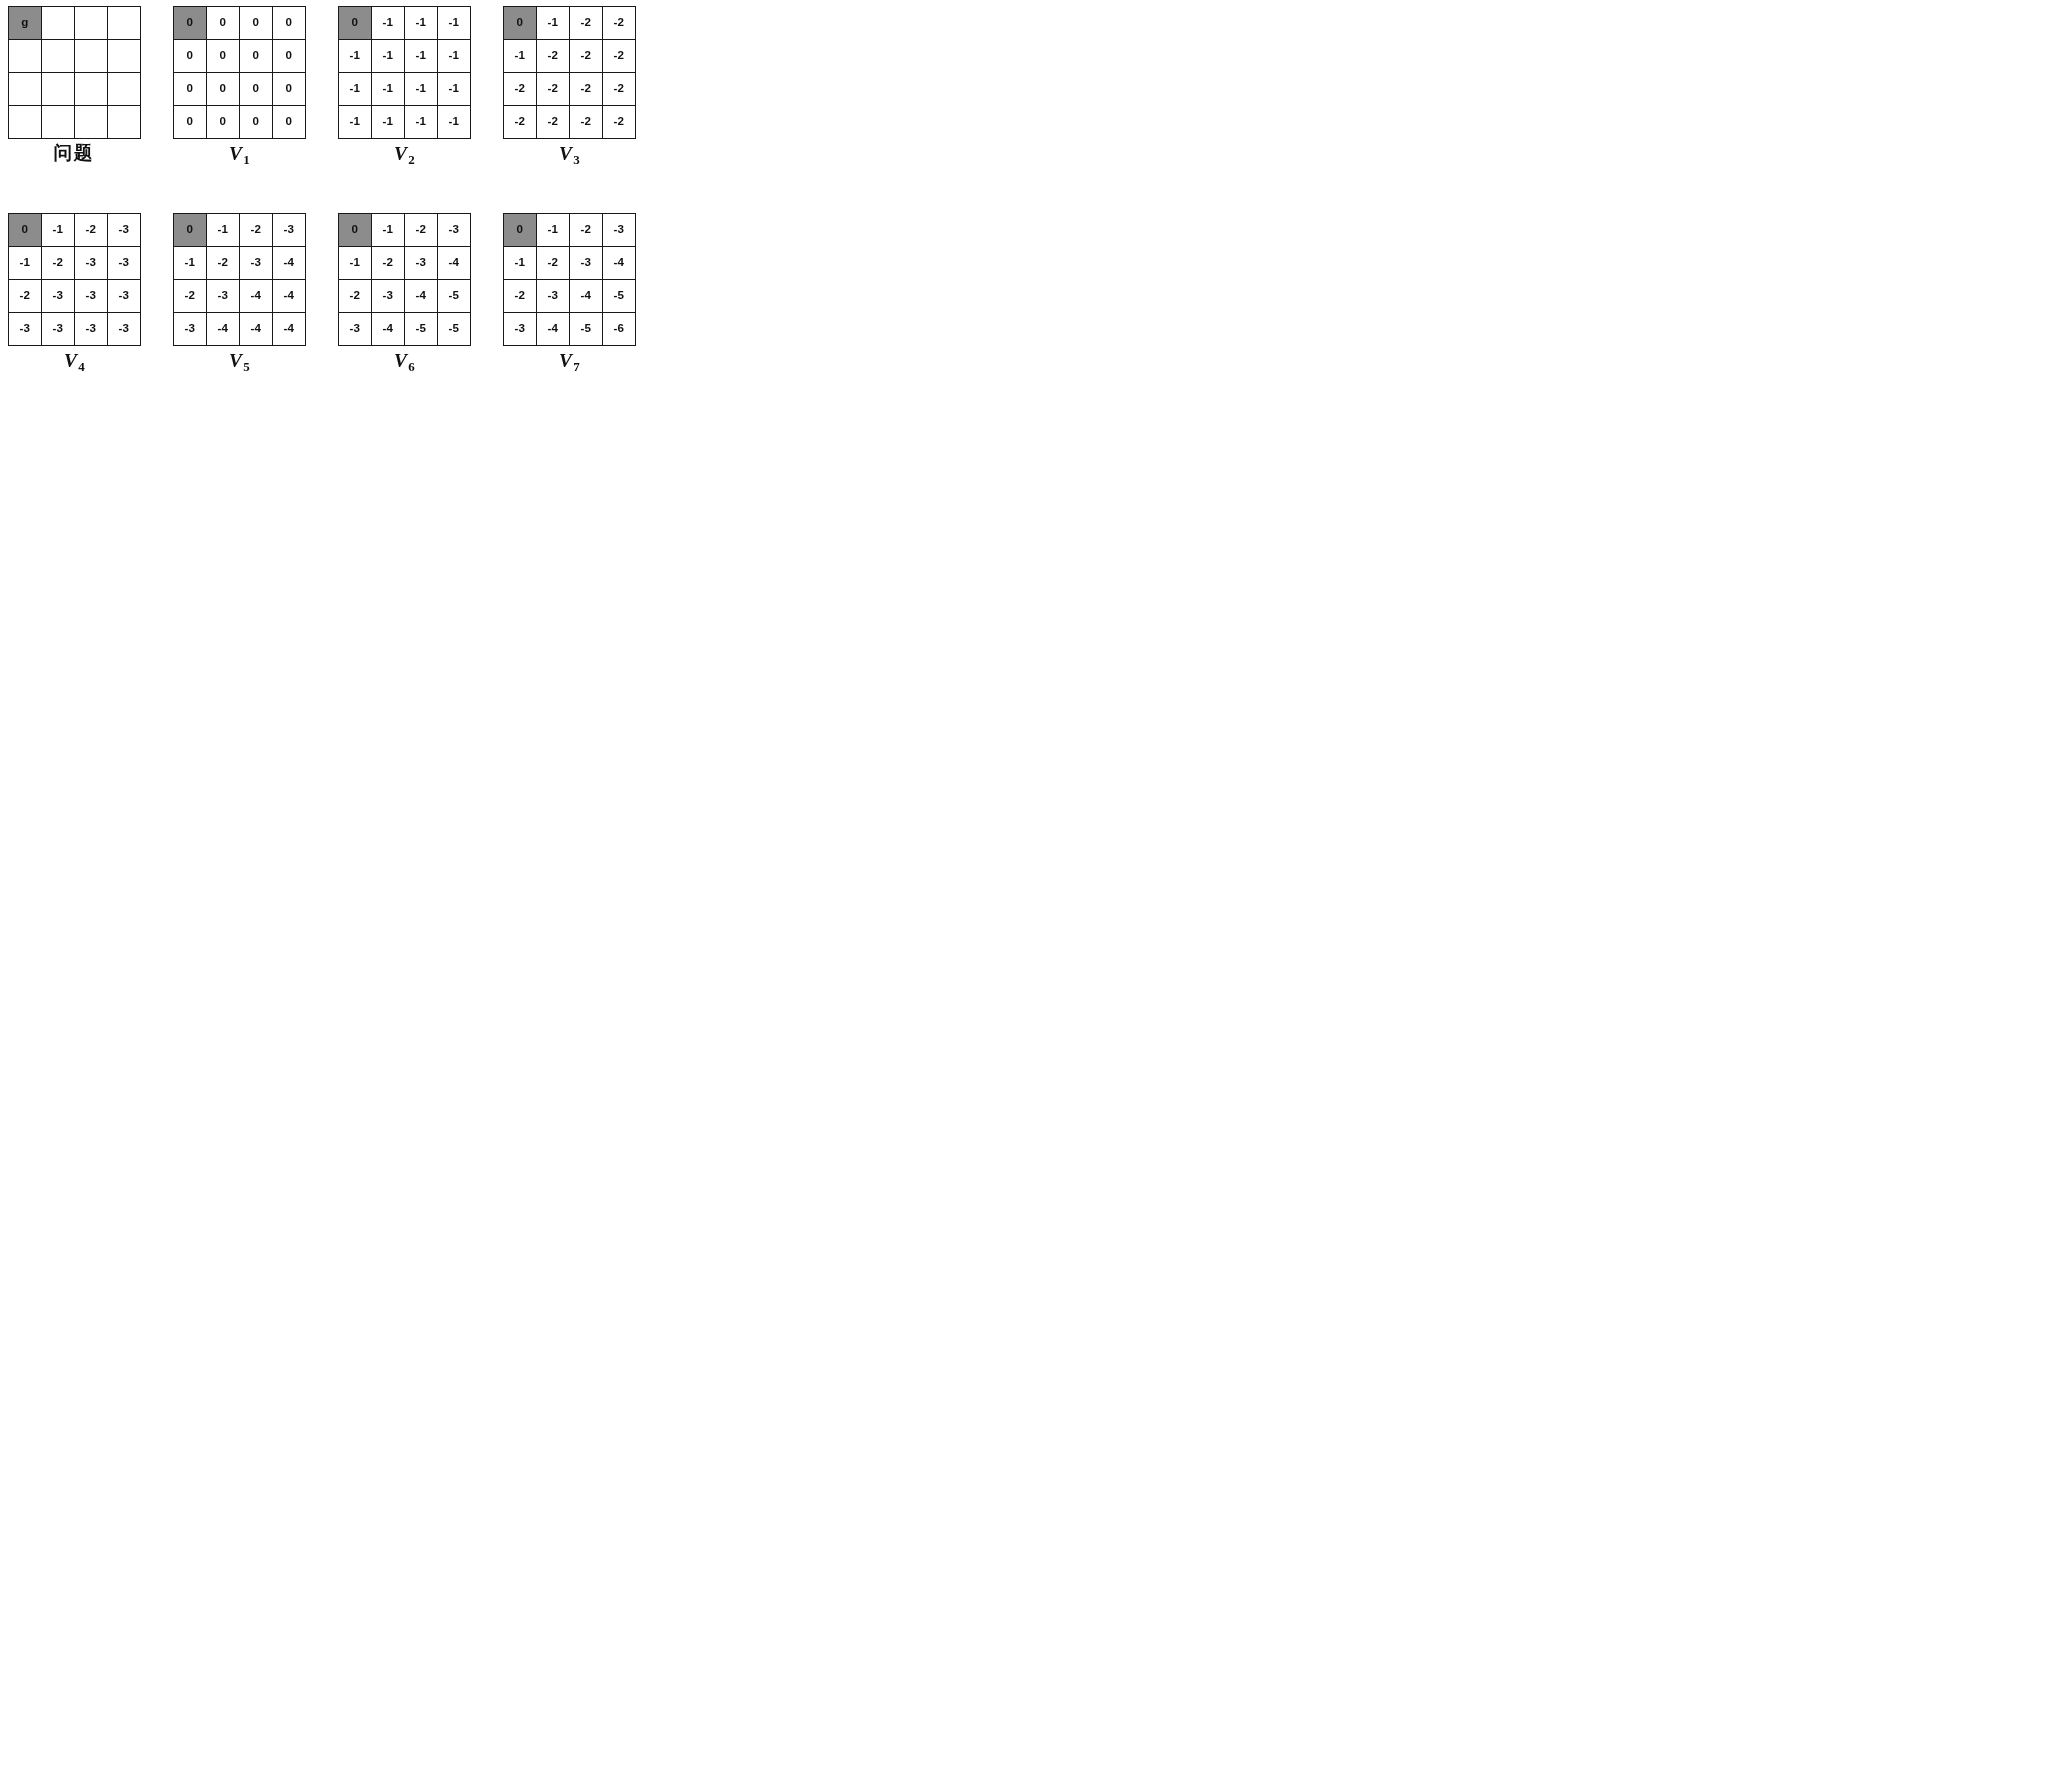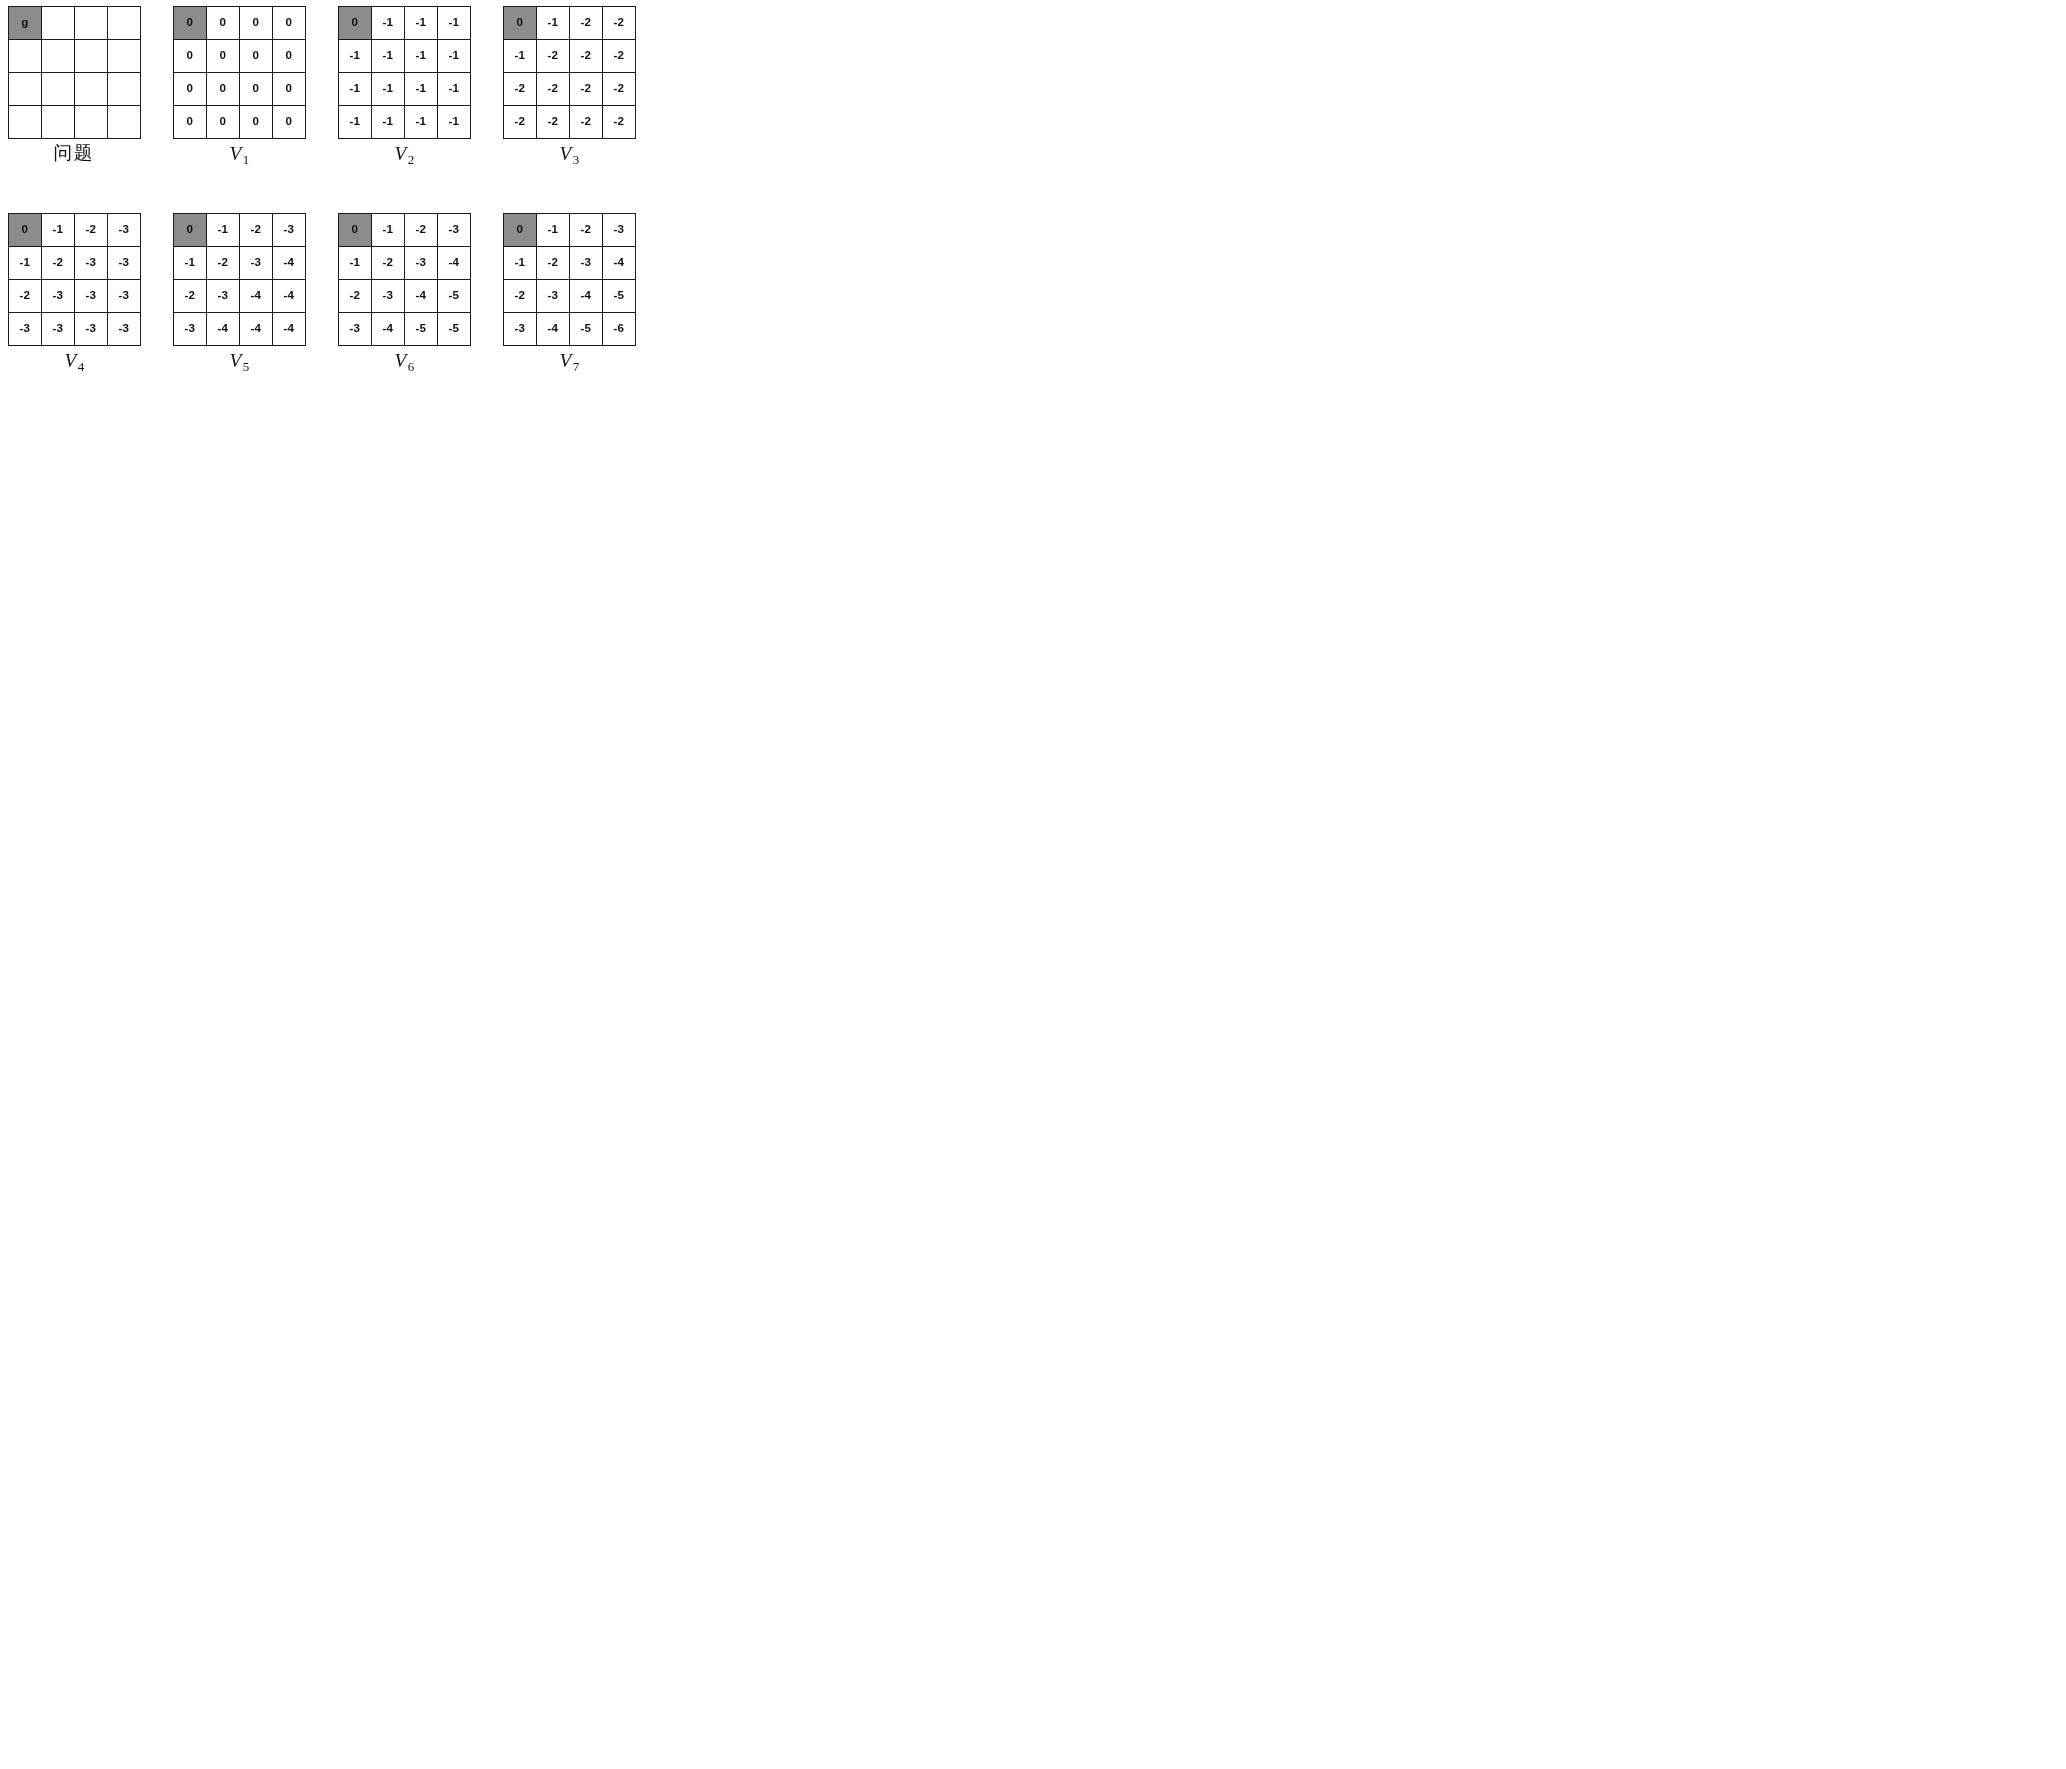--- a/index.html
+++ b/index.html
@@ -22,21 +22,21 @@
   table.grid-table td{
     width:33px;height:33px;box-sizing:border-box;
     border:1.2px solid var(--line);
     text-align:center;vertical-align:middle;
     font-size:11.6px;font-weight:bold;letter-spacing:0.2px;
     color:var(--txt);padding:0 0 3.3px 0;background:#ffffff;
   }
   table.grid-table td.goal{background:var(--goal-fill);}
   .grid-label{
     margin-top:5px;height:24px;display:flex;align-items:flex-start;justify-content:center;
-    font-family:"Liberation Serif",serif;font-weight:normal;font-style:italic;
+    font-family:"Liberation Serif",serif;font-weight:bold;font-style:italic;
     font-size:19.4px;line-height:1.0;
   }
   .grid-label .label-sub{
     font-style:normal;font-size:13px;margin-left:1.2px;
     position:relative;top:9px;
   }
   .grid-label.cn-label .label-main{font-style:normal;font-size:18.6px;letter-spacing:1.7px;}
 </style>
 </head>
 <body>

